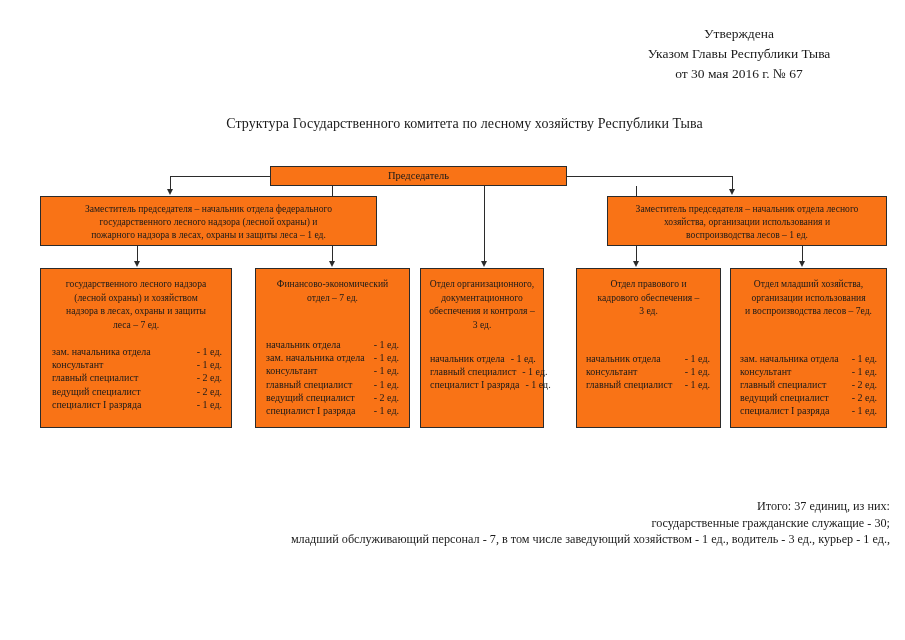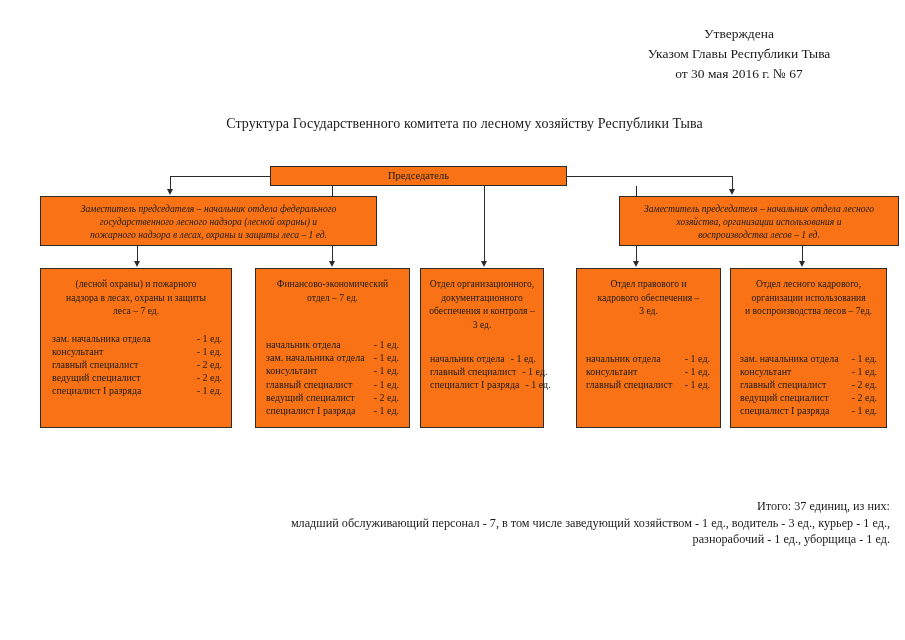--- a/index.html
+++ b/index.html
@@ -60,24 +60,24 @@
     left: 258px; top: 166px;
     width: 297px; height: 20px;
     display: flex; align-items: center; justify-content: center;
   }
   #chairman .box-text { font-size: 10.5px; }
 
   
   .deputy {
     height: 50px;
     padding: 5px 8px 0 8px;
-    display: flex; align-items: flex-start; justify-content: center; font-style: italic;
+    display: flex; align-items: flex-start; justify-content: center;
   }
   #deputy-left  { left: 28px;  top: 196px; width: 337px; }
-  #deputy-right { left: 595px; top: 196px; width: 280px; margin-left: 12px; }
+  #deputy-right { left: 595px; top: 196px; width: 280px; }
   .deputy .box-text { font-size: 9.6px; line-height: 13px; }
 
   
   .dept {
     top: 268px;
     height: 160px;
     padding: 8px 7px 0 7px;
   }
   #dept-1 { left: 28px;  width: 192px; }
   #dept-2 { left: 243px; width: 155px; }
@@ -189,21 +189,22 @@
   <div class="box deputy" id="deputy-right">
     <div class="box-text">
       <div>Заместитель председателя – начальник  отдела лесного</div>
       <div>хозяйства, организации использования и</div>
       <div>воспроизводства лесов – 1 ед.</div>
     </div>
   </div>
 
   <div class="box dept" id="dept-1">
     <div class="dept-title">
-      <div>(лесной охраны) и пожарного</div>
+      <div>государственного  лесного надзора</div>
+      <div>(лесной охраны) и хозяйством</div>
       <div>надзора в лесах, охраны и защиты</div>
       <div>леса – 7 ед.</div>
     </div>
     <div class="staff">
       <div class="staff-row">
         <span class="staff-role">зам. начальника отдела</span>
         <span class="staff-count">- 1 ед.</span>
       </div>
       <div class="staff-row">
         <span class="staff-role">консультант</span>
@@ -297,21 +298,21 @@
       </div>
       <div class="staff-row">
         <span class="staff-role">главный специалист</span>
         <span class="staff-count">- 1 ед.</span>
       </div>
     </div>
   </div>
 
   <div class="box dept" id="dept-5">
     <div class="dept-title">
-      <div>Отдел лесного кадрового,</div>
+      <div>Отдел младший хозяйства,</div>
       <div>организации использования</div>
       <div>и воспроизводства лесов – 7ед.</div>
     </div>
     <div class="staff">
       <div class="staff-row">
         <span class="staff-role">зам. начальника отдела</span>
         <span class="staff-count">- 1 ед.</span>
       </div>
       <div class="staff-row">
         <span class="staff-role">консультант</span>
@@ -327,17 +328,17 @@
       </div>
       <div class="staff-row">
         <span class="staff-role">специалист I разряда</span>
         <span class="staff-count">- 1 ед.</span>
       </div>
     </div>
   </div>
 
   <div class="footer">
     <div>Итого: 37 единиц, из них:</div>
+    <div>государственные гражданские служащие - 30;</div>
     <div>младший обслуживающий персонал - 7, в том числе заведующий хозяйством - 1 ед., водитель - 3 ед., курьер - 1 ед.,</div>
-    <div>разнорабочий - 1 ед., уборщица - 1 ед.</div>
   </div>
 
 </div>
 
 </body></html>

